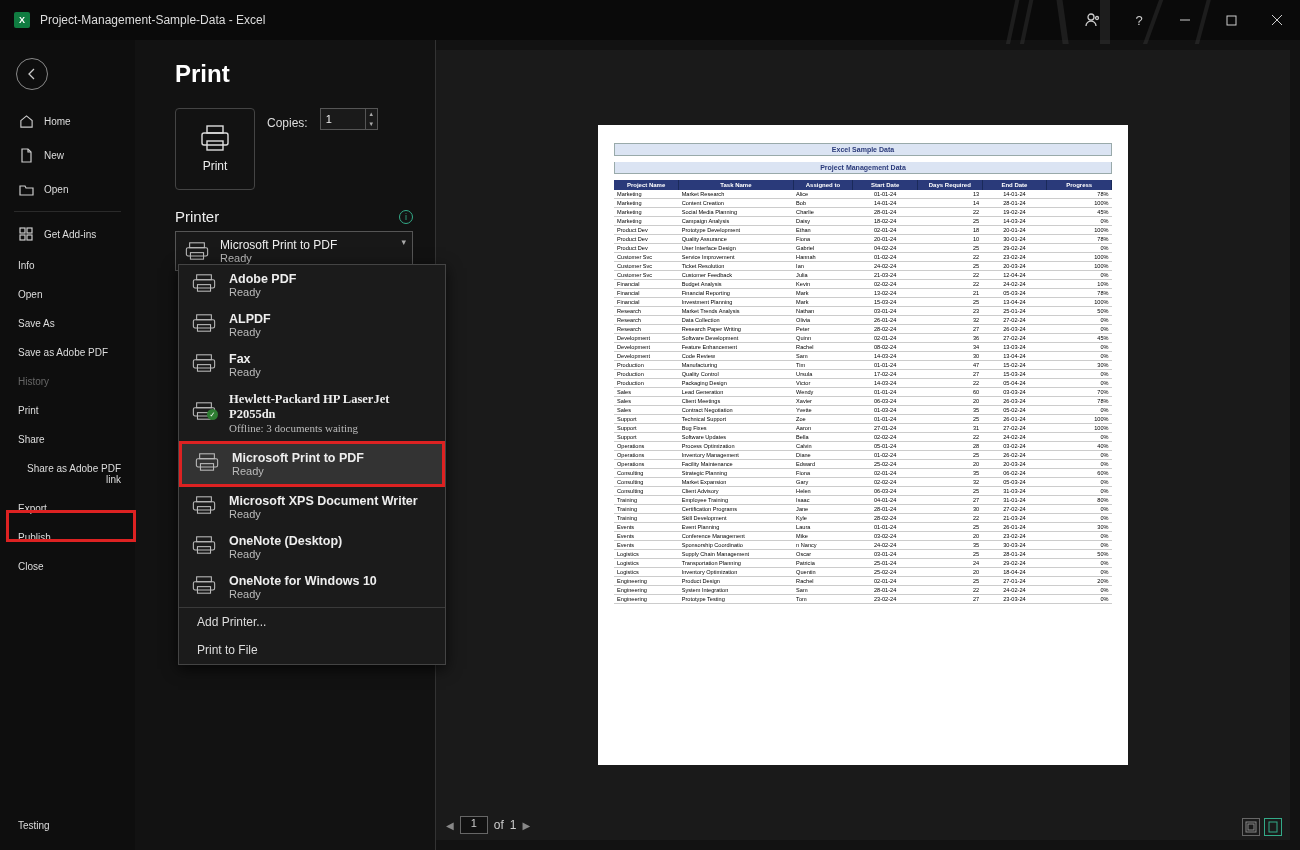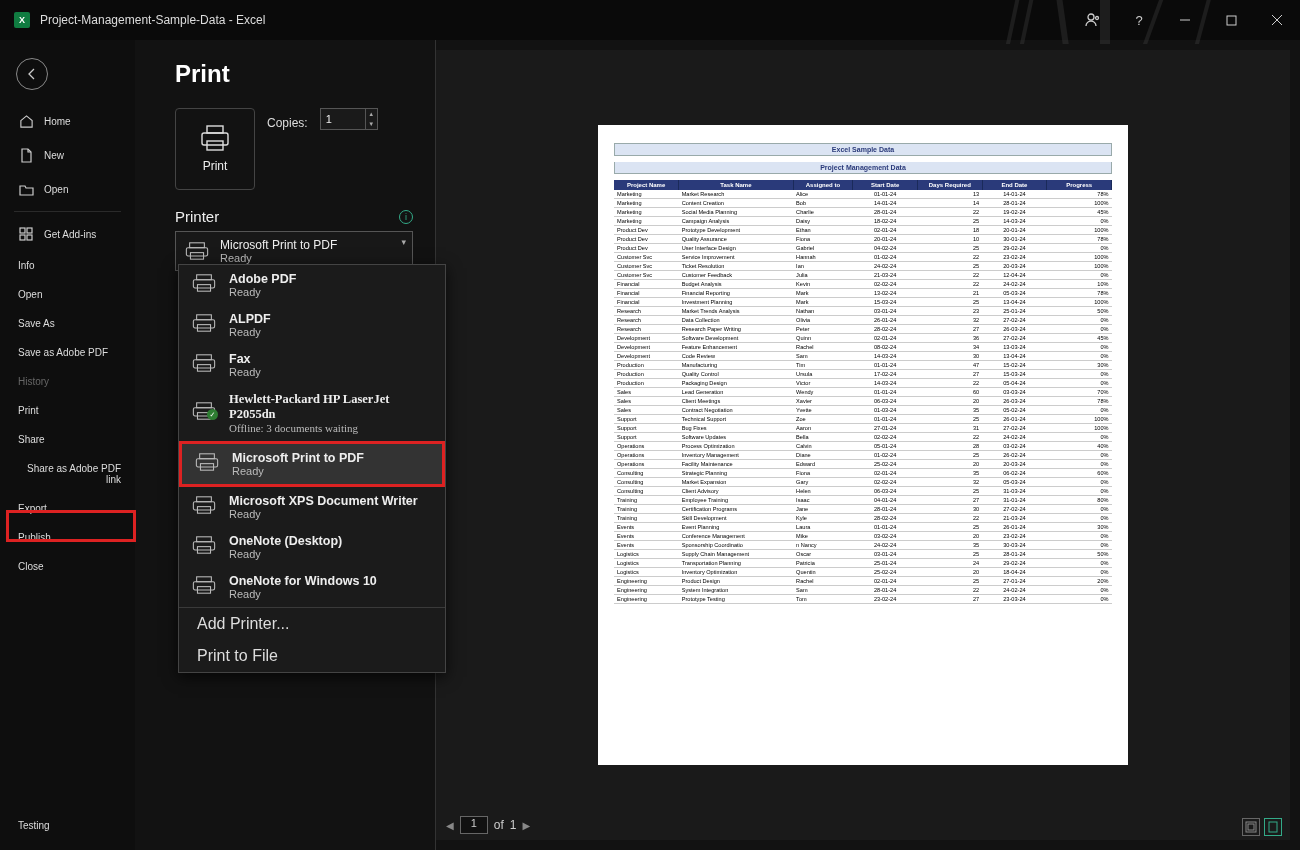--- a/index.html
+++ b/index.html
@@ -41,21 +41,21 @@
   .printer-select .stat { font-size:11px; color:#bbb; }
   .printer-select .chev { position:absolute; right:6px; top:5px; font-size:9px; color:#aaa;}
   .prn-ic { width:26px; height:18px; }
   
   .dropdown { position:absolute; left:178px; top:264px; width:268px; background:#1b1b1b; border:1px solid #444; box-shadow:0 4px 14px rgba(0,0,0,.7); z-index:30;}
   .dd-item { display:flex; align-items:center; gap:12px; padding:7px 12px; }
   .dd-item .txt .nm { font-size:12.5px; color:#eee; font-weight:600;}
   .dd-item .txt .st { font-size:11px; color:#bbb; }
   .dd-item.sel { background:#333; }
   .dd-divider { border-top:1px solid #3a3a3a; }
-  .dd-plain { padding:7px 18px; font-size:16px; color:#ddd; }
+  .dd-plain { padding:7px 18px; font-size:12px; color:#ddd; }
   .red-box { border:3px solid #d22; }
   .badge-ok { position:absolute; width:11px; height:11px; background:#2e7d32; border-radius:50%; left:28px; top:24px; display:flex;align-items:center;justify-content:center; color:#fff; font-size:7px;}
   
   .preview-wrap { flex:1; background:#1a1a1a; margin:10px 10px 10px 0; position:relative; display:flex; align-items:center; justify-content:center; }
   .vdiv { width:1px; background:#333; }
   .page { width:530px; height:640px; background:#fff; color:#000; font-size:6.2px; padding:18px 16px; overflow:hidden;}
   .pg-title1 { background:#dbe4f3; border:1px solid #9aa; text-align:center; font-weight:bold; color:#2a3a7a; padding:2px 0; font-size:7px;}
   .pg-title2 { background:#dbe4f3; border:1px solid #9aa; border-top:none; text-align:center; font-weight:bold; color:#2a3a7a; padding:2px 0; margin-top:6px; font-size:7px;}
   table.data { width:100%; border-collapse:collapse; margin-top:6px; table-layout:fixed;}
   table.data th { background:#2a3a7a; color:#fff; font-size:6px; padding:2px 2px; font-weight:bold; text-align:center; border-right:1px solid #1a2a5a;}

